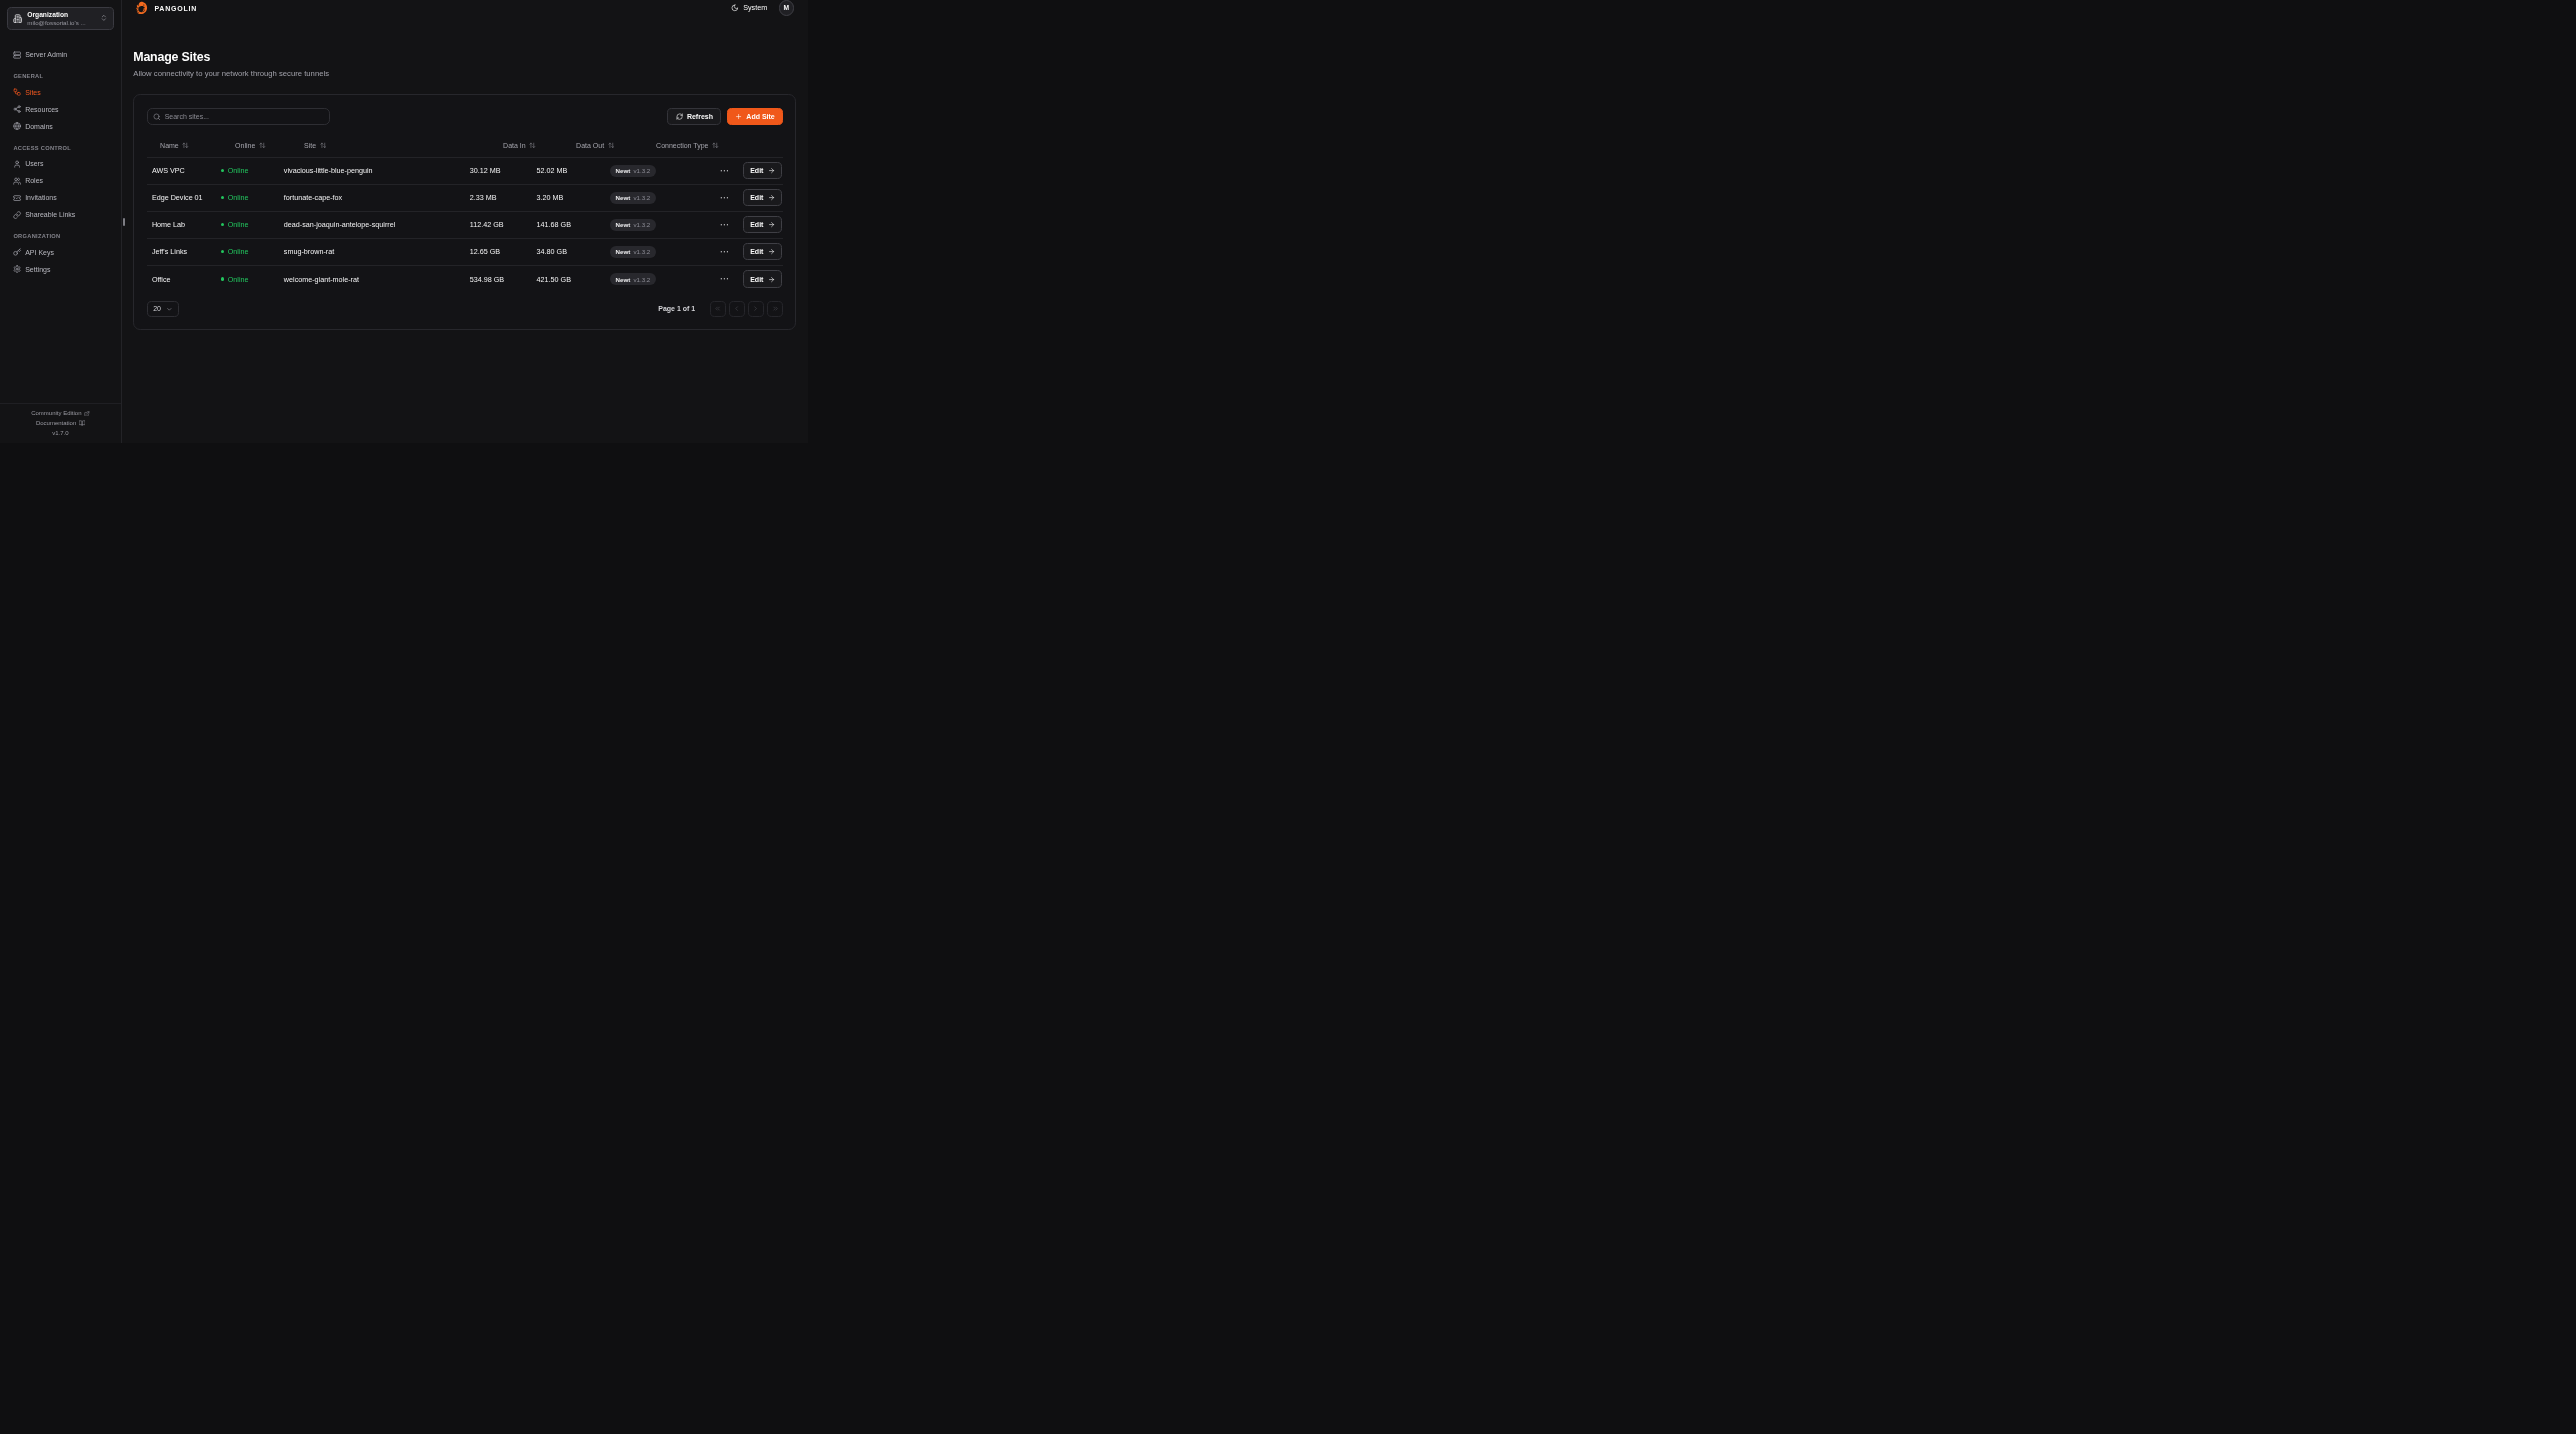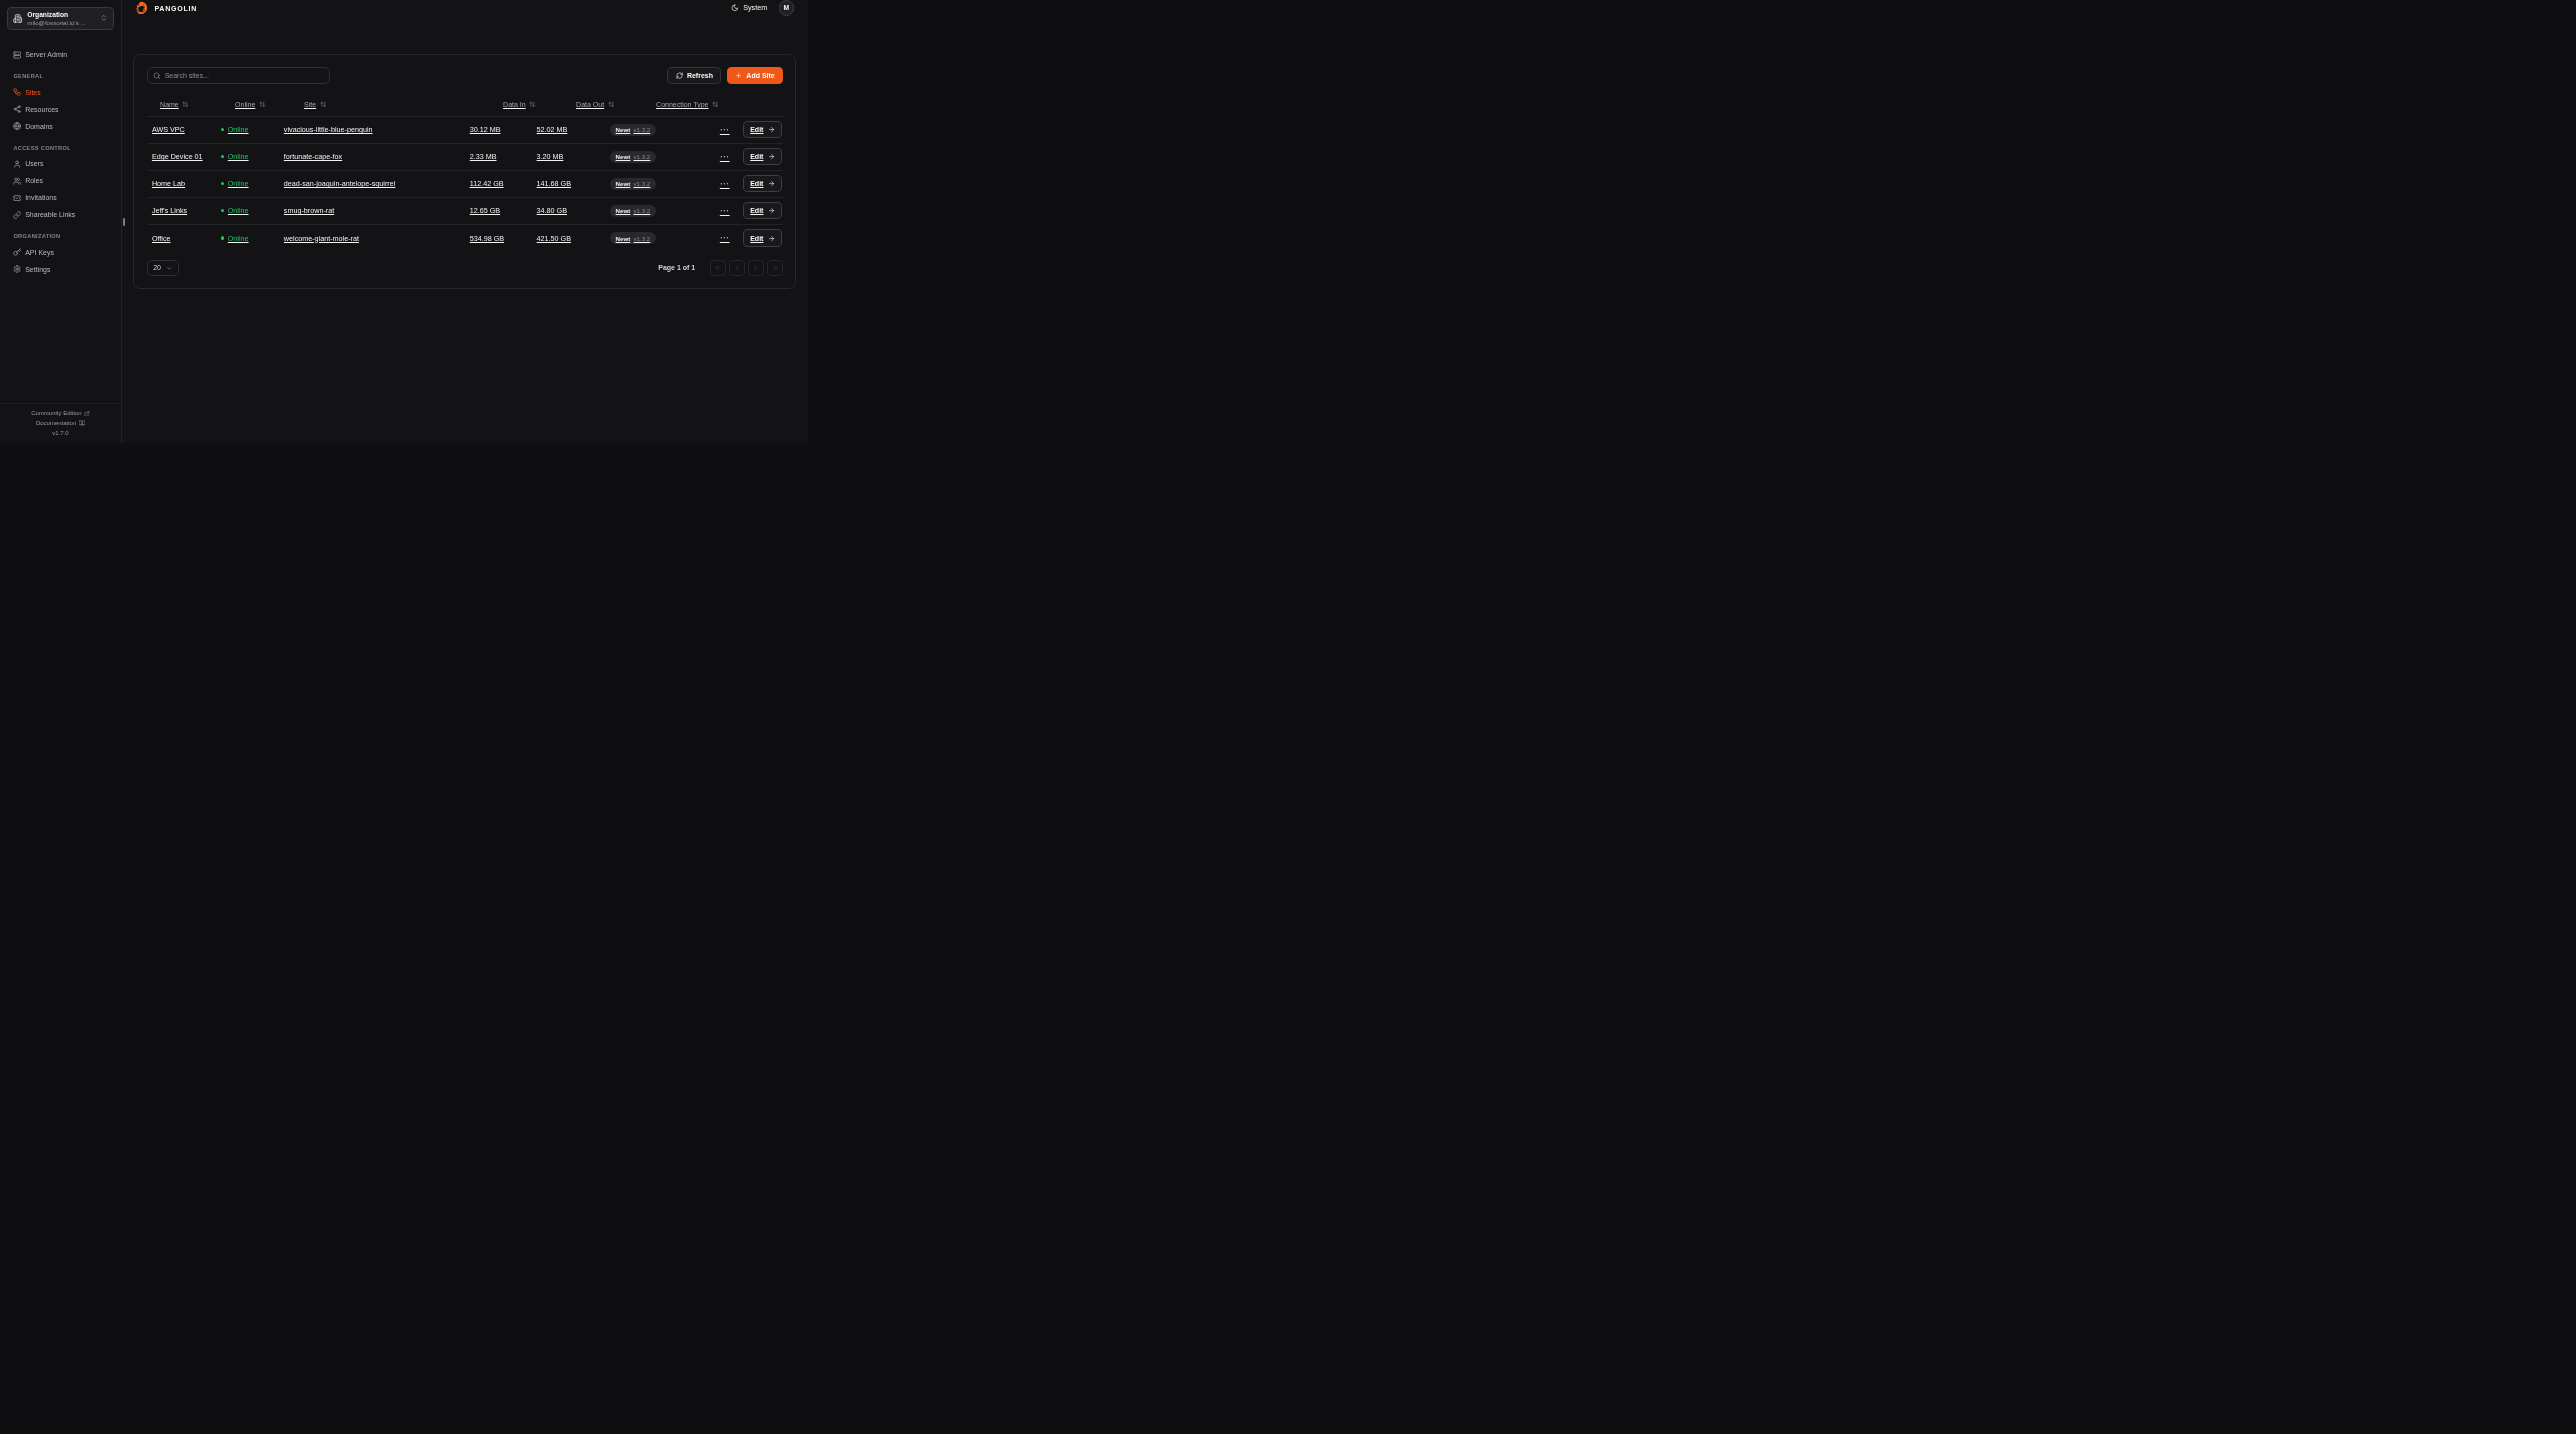--- a/index.html
+++ b/index.html
@@ -52,21 +52,21 @@
   .card-toolbar { display:flex; align-items:flex-start;gap:48px; }
   .search-box { width:183px; height:17.5px; border:0.5px solid #2e2e33; border-radius:5.2px; display:flex; align-items:center; padding:0 5.2px; gap:4.1px; color:#8b8b93; }
   .search-box input { flex:1; background:transparent; border:none; outline:none; color:#e4e4e7; font-size:7px; font-family:"Liberation Sans",sans-serif; }
   .search-box input::placeholder { color:#8b8b93; }
   .toolbar-actions { margin-left:auto; display:flex; align-items:center; gap:5.7px; }
   .btn { height:17.5px; border-radius:4.6px; display:flex; align-items:center; gap:4.1px; padding:0 7.2px; font-size:7px; font-weight:600; cursor:pointer; }
   .btn-outline { border:0.5px solid #34343a; background:#19191c; color:#fafafa; }
   .btn-primary { border:0.5px solid #f0581a; background:#f0581a; color:#ffffff; }
 
   
-  .table { margin-top:9.3px;text-decoration:underline; }
+  .table { margin-top:9.3px; }
   .tr, .thead { display:flex; align-items:center; }
   .thead { height:23px; border-bottom:0.5px solid #232327; }
   .tr { height:27px; border-bottom:0.5px solid #232327; }
   .tr:last-child { border-bottom:none; }
   .th { display:flex; align-items:center; gap:3.6px; font-size:7px; color:#a4a4ac; padding-left:13.4px; cursor:pointer; }
   .td { font-size:7.2px; color:#f4f4f5; padding-left:5.2px; display:flex; align-items:center; }
   .col-name { width:75px; } .col-online { width:69px; } .col-site { width:151px; }
   .col-datain { width:73px;margin-left:48px; } .col-dataout { width:80px; } .col-conn { width:118px; }
   .col-actions { flex:1; display:flex; align-items:center; justify-content:flex-end; gap:10.8px; padding-right:0.5px; }
   .sort-ic { color:#8b8b93; }
@@ -276,20 +276,24 @@
               </svg>
           </span>
           <span>System</span>
         </div>
         <div class="avatar">
           <span>M</span>
         </div>
       </div>
     </header>
 
+    <div class="page-head">
+      <h1 class="page-title">Manage Sites</h1>
+      <p class="page-sub">Allow connectivity to your network through secure tunnels</p>
+    </div>
 
     <section class="card">
 
       <div class="card-toolbar">
         <div class="search-box">
           <span class="icon">
             <svg width="7.7" height="7.7" viewBox="0 0 24 24" fill="none" stroke="currentColor" stroke-width="2" stroke-linecap="round" stroke-linejoin="round">
                 <circle cx="11" cy="11" r="8"></circle>
                 <path d="m21 21-4.3-4.3"></path>
               </svg>

